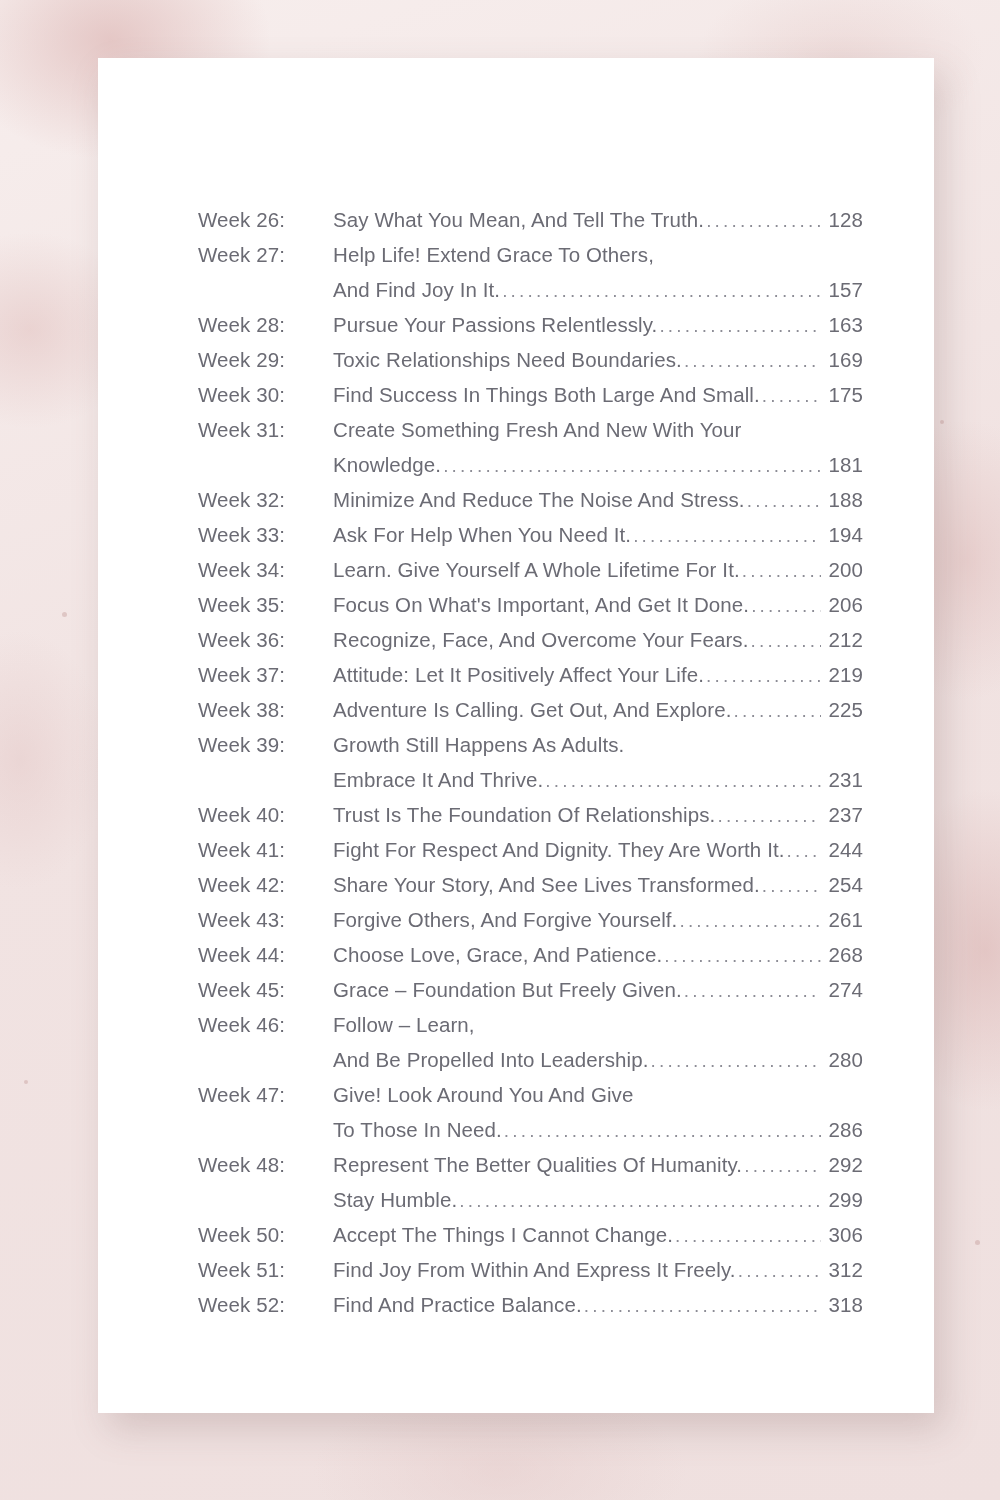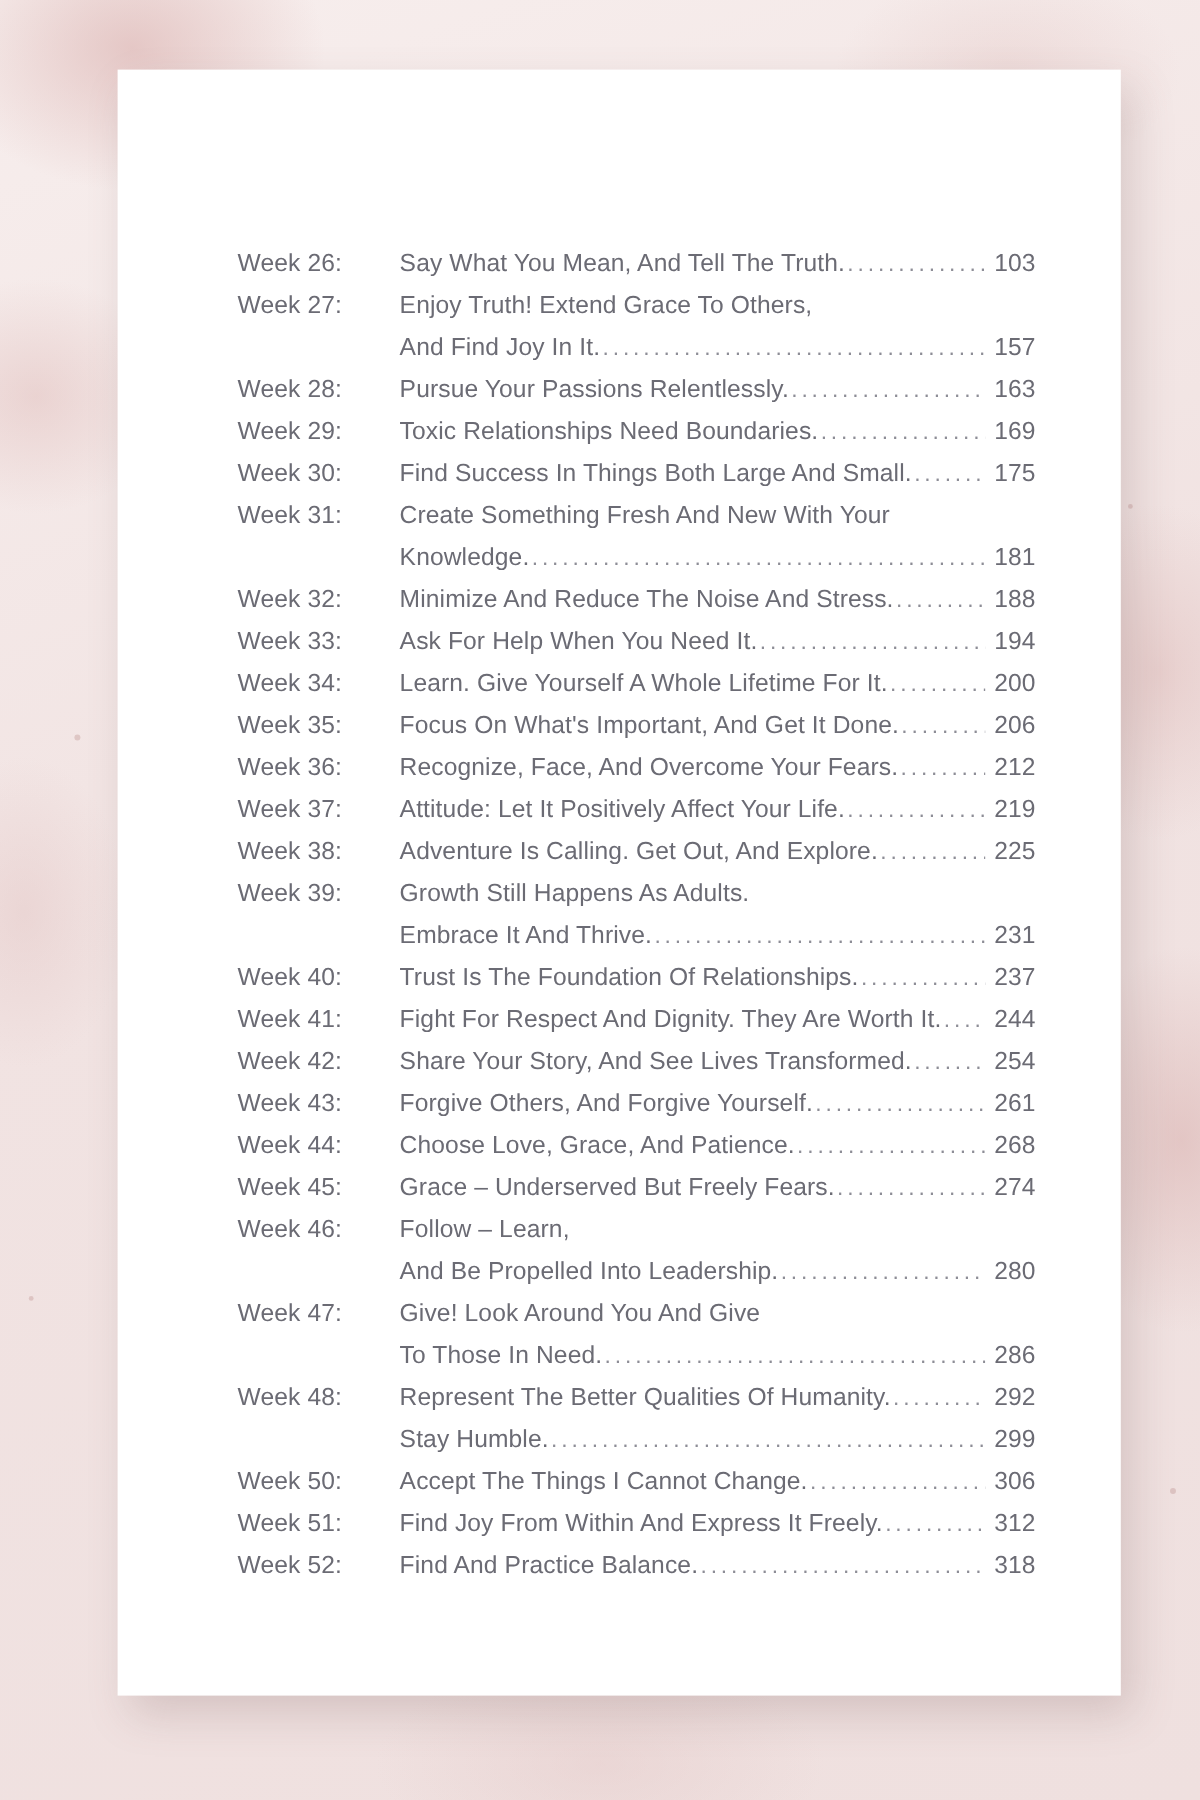--- a/index.html
+++ b/index.html
@@ -107,27 +107,27 @@
   <div class="bg-speck" style="left:975px;top:1240px;width:5px;height:5px;"></div>
 </div>
 
 <div class="page">
   <div class="toc" id="toc">
       <div class="toc-row">
         <span class="week">Week 26:</span>
         <span class="title-cell">
           <span class="title">Say What You Mean, And Tell The Truth.</span>
           <span class="leader">........................................................................................................................</span>
-          <span class="page-num">103</span>
+          <span class="page-num">128</span>
         </span>
       </div>
       <div class="toc-row no-leader">
         <span class="week">Week 27:</span>
         <span class="title-cell">
-          <span class="title">Enjoy Truth! Extend Grace To Others,</span>
+          <span class="title">Help Life! Extend Grace To Others,</span>
           <span class="leader">........................................................................................................................</span>
           <span class="page-num" style="visibility: hidden;"></span>
         </span>
       </div>
       <div class="toc-row row-continued">
         <span class="week"></span>
         <span class="title-cell">
           <span class="title">And Find Joy In It.</span>
           <span class="leader">........................................................................................................................</span>
           <span class="page-num">157</span>
@@ -281,21 +281,21 @@
         <span class="week">Week 44:</span>
         <span class="title-cell">
           <span class="title">Choose Love, Grace, And Patience.</span>
           <span class="leader">........................................................................................................................</span>
           <span class="page-num">268</span>
         </span>
       </div>
       <div class="toc-row">
         <span class="week">Week 45:</span>
         <span class="title-cell">
-          <span class="title">Grace – Underserved But Freely Fears.</span>
+          <span class="title">Grace – Foundation But Freely Given.</span>
           <span class="leader">........................................................................................................................</span>
           <span class="page-num">274</span>
         </span>
       </div>
       <div class="toc-row no-leader">
         <span class="week">Week 46:</span>
         <span class="title-cell">
           <span class="title">Follow – Learn,</span>
           <span class="leader">........................................................................................................................</span>
           <span class="page-num" style="visibility: hidden;"></span>

